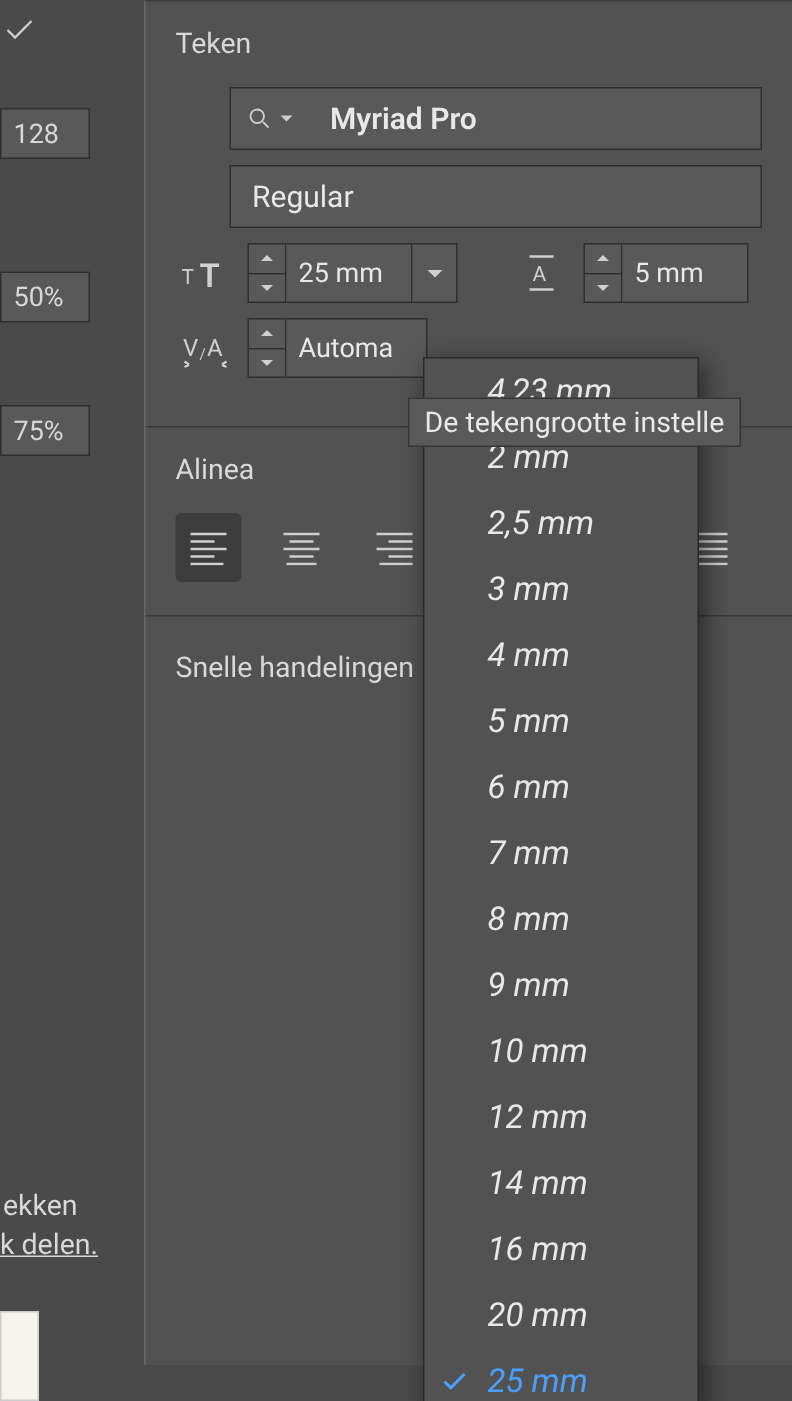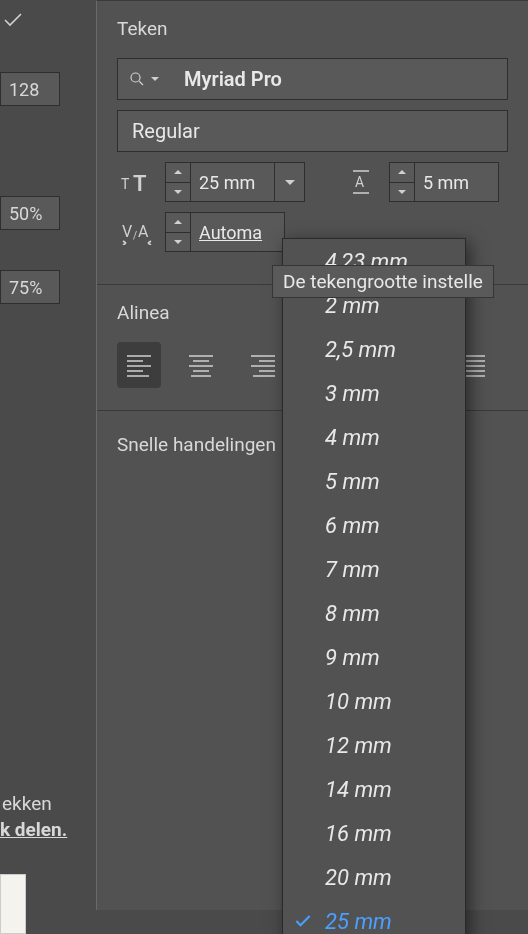--- a/index.html
+++ b/index.html
@@ -3,43 +3,43 @@
 <meta charset="utf-8">
 <style>
   * { box-sizing: border-box; margin: 0; padding: 0; font-family: -apple-system, BlinkMacSystemFont, "Segoe UI", Roboto, sans-serif; }
   body { width: 528px; height: 934px; background: #4a4a4a; color: #d8d8d8; overflow: hidden; position: relative; }
 
   
   .left-strip { position: absolute; left: 0; top: 0; width: 88px; height: 934px; background: #4a4a4a; }
   .ls-check { position: absolute; left: -4px; top: 8px; width: 34px; height: 24px; }
   .ls-val   { position: absolute; left: 0; width: 60px; height: 34px; background: #595959; border: 1px solid #2e2e2e; color: #d8d8d8; font-size: 18px; display:flex; align-items:center; padding-left:8px; }
   .ls-txt   { position: absolute; left: 0; font-size: 19px; color: #d8d8d8; }
-  .ls-link  { position: absolute; left: 0; font-size: 19px; color: #d8d8d8; text-decoration: underline; font-weight:700; }
+  .ls-link  { position: absolute; left: 0; font-size: 19px; color: #d8d8d8; text-decoration: underline; font-weight:400; }
   .ls-thumb { position: absolute; left: 0; bottom: 0; width: 26px; height: 60px; background: #f5f3ee; border:1px solid #ccc; }
 
   
   .panel { position: absolute; left: 96px; top: 0; right: 0; height: 910px; background: #525252; border-top: 1px solid #3a3a3a; border-left:1px solid #696969; }
   .section { border-bottom: 1px solid #3a3a3a; padding: 16px 20px 22px; }
   .section-title { font-size: 19px; color: #d8d8d8; margin-bottom: 18px; }
 
   .row { display: flex; align-items: center; gap: 6px; margin-bottom: 10px; }
 
-  .input-lg { flex:1; height: 42px; background: #595959; border: 1px solid #2e2e2e; display:flex; align-items:center; }
+  .input-lg { flex:1; height: 42px; background: #595959; border: 1px solid #2e2e2e; display:flex; align-items:center;margin-left:36px; }
   .font-name { padding-left: 14px; font-size: 20px; font-weight: 600; color:#e8e8e8; }
   .font-style{ padding-left: 14px; font-size: 20px; color:#e8e8e8; }
   .search-chip{ display:flex; align-items:center; gap:4px; padding:0 10px; }
 
   .field { display:flex; align-items:center; height: 40px; }
   .icon-slot { width: 42px; height: 40px; display:flex; align-items:center; justify-content:center; }
   .spinner { width: 26px; height: 40px; background:#595959; border:1px solid #2e2e2e; display:flex; flex-direction:column; }
   .spinner div { flex:1; display:flex; align-items:center; justify-content:center; }
   .spinner div:first-child { border-bottom:1px solid #2e2e2e; }
   .num-input { width: 84px; height:40px; background:#595959; border:1px solid #2e2e2e; border-left:none; display:flex; align-items:center; padding-left:8px; font-size:18px; color:#e8e8e8; }
   .dd-btn { width: 30px; height:40px; background:#595959; border:1px solid #2e2e2e; border-left:none; display:flex; align-items:center; justify-content:center; }
-  .num-input.wide { width: 94px; text-decoration: underline; }
+  .num-input.wide { width: 94px; }
 
   
   .align-row { display:flex; gap:18px; }
   .align-btn { width:44px; height:46px; display:flex; align-items:center; justify-content:center; border-radius:4px; }
   .align-btn.active { background:#3d3d3d; }
 
   
   .dropdown { position:absolute; left:282px; top:238px; width:184px; background:#525252; border:1px solid #2a2a2a; box-shadow: 4px 4px 16px rgba(0,0,0,0.5); z-index:20; }
   .dd-item { height:44px; display:flex; align-items:center; padding-left:42px; font-size:22px; color:#e8e8e8; position:relative;font-style:italic; }
   .dd-item.custom { color:#e8e8e8; }
@@ -54,21 +54,21 @@
   .fill-d { fill:#d0d0d0; }
 </style>
 </head>
 <body>
 
 <div class="left-strip">
   <svg class="ls-check" viewBox="0 0 24 24">
       <path class="stroke-d" d="M4 12l5 5L20 6"></path>
     </svg>
   <div class="ls-val" style="top:72px">128</div>
-  <div class="ls-val" style="top:196px">50%</div>
+  <div class="ls-val" style="top:181px">50%</div>
   <div class="ls-val" style="top:270px">75%</div>
   <div class="ls-txt" style="top:792px; left:2px;">ekken</div>
   <div class="ls-link" style="top:818px; left:0;">k delen.</div>
   <div class="ls-thumb"></div>
 </div>
 
 <div class="panel">
 
   <div class="section">
     <div class="section-title">Teken</div>

